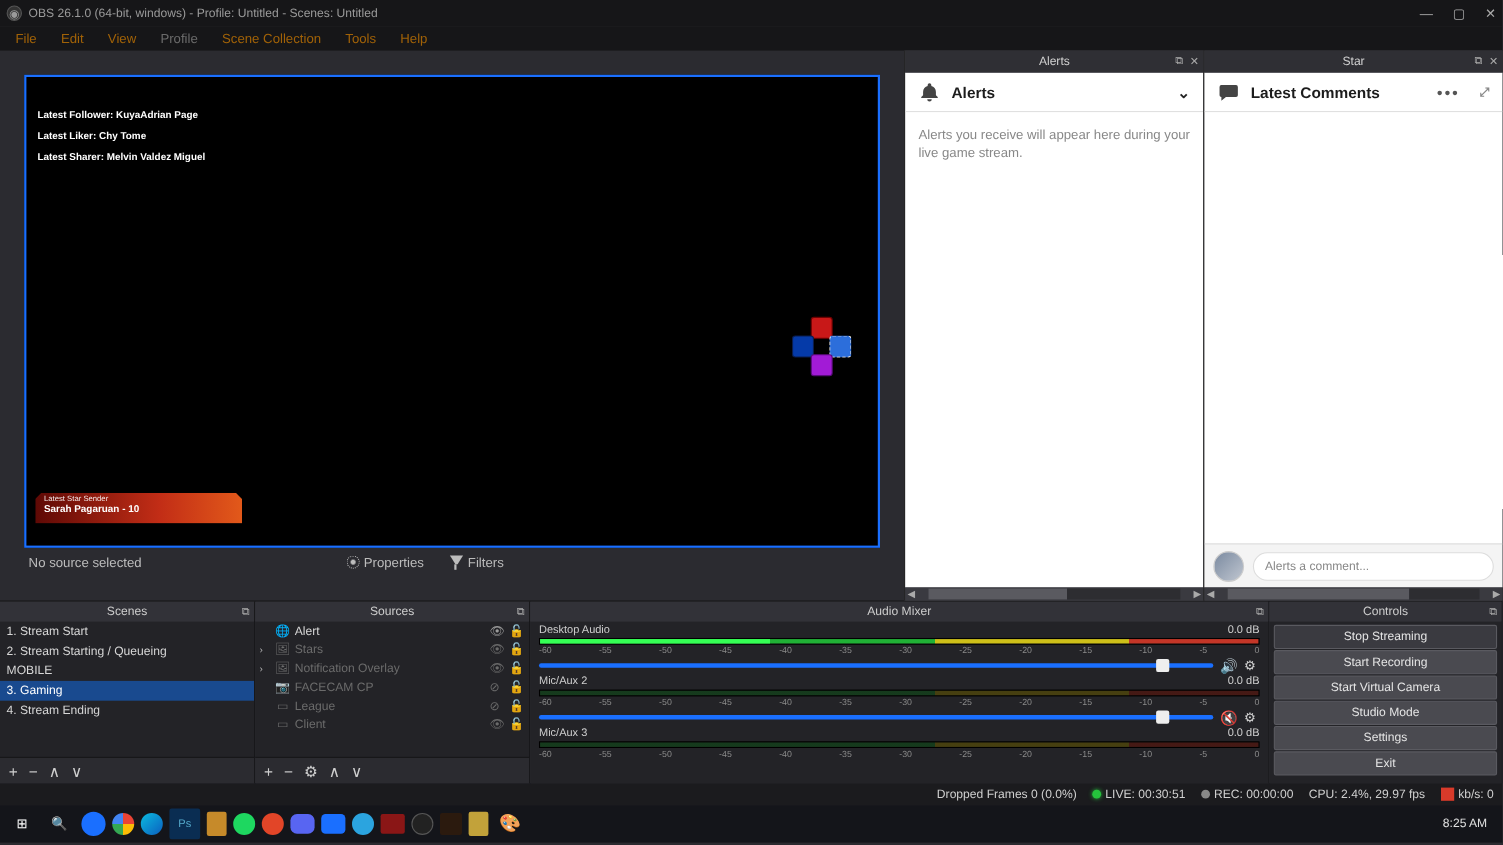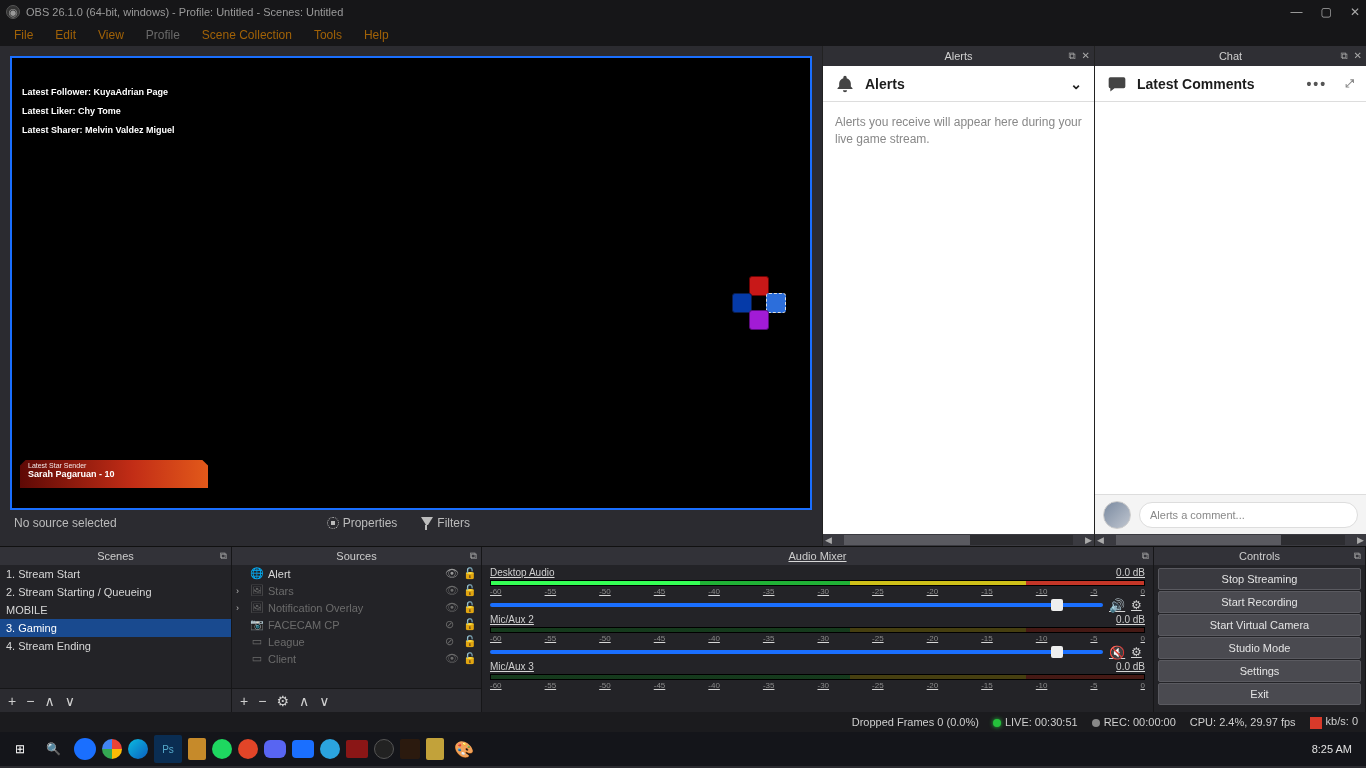--- a/index.html
+++ b/index.html
@@ -13,21 +13,21 @@
 
 
 .menubar { height: 22px; background: #161618; display: flex; align-items: center; padding: 0 4px; gap: 2px; font-size: 12px; }
 .menubar .item { padding: 2px 10px; color: #a16207; }
 .menubar .item.disabled { color: #6a6a6a; }
 
 
 .main { display: flex; height: 500px; }
 
 
-.preview-wrap { flex: 1; padding: 10px; display: flex; flex-direction: column; }
+.preview-wrap { flex: 1; padding: 22px; display: flex; flex-direction: column; }
 .preview { flex: 1; background: #000; border: 2px solid #1a6fff; position: relative; overflow: hidden; }
 .banner { position: absolute; left: 6px; height: 16px; line-height: 16px; font-size: 9px; font-weight: bold; color: #fff; padding: 0 6px 0 4px; }
 .banner::before { content: ""; position: absolute; inset: 0; background: linear-gradient(90deg, #760c0c, #b81515); clip-path: polygon(0 0, 96% 0, 100% 50%, 96% 100%, 0 100%); z-index: -1; }
 .banner span { position: relative; }
 .star-banner { position: absolute; left: 8px; bottom: 20px; width: 188px; height: 28px; background: linear-gradient(90deg, #5e0905, #c22d16 60%, #e2591a); clip-path: polygon(0 20%, 3% 0, 97% 0, 100% 20%, 100% 100%, 0 100%); color: #fff; font-size: 8px; padding: 2px 8px; }
 .star-banner .l1 { font-size: 7px; opacity: .9; }
 .star-banner .l2 { font-size: 9px; font-weight: bold; }
 
 .badge-cluster { position: absolute; right: 24px; top: 218px; width: 54px; height: 54px; }
 .badge-cluster .b { position: absolute; width: 20px; height: 20px; border-radius: 3px; }
@@ -76,21 +76,21 @@
 .scene-item.sel { background: #194a8f; color: #fff; }
 
 .sources { width: 250px; }
 .src-item { height: 17px; display: flex; align-items: center; padding: 0 4px; gap: 4px; font-size: 11px; }
 .src-item .ico { width: 14px; text-align: center; color: #c8c8c8; }
 .src-item .exp { width: 10px; color: #bbb; font-size: 9px; }
 .src-item .name { flex: 1; color: #d7d7d7; }
 .src-item .eye, .src-item .lock { width: 14px; color: #9a9a9a; font-size: 11px; }
 .src-item.dim .eye, .src-item.dim .lock, .src-item.dim .name, .src-item.dim .ico { color: #6b6b6b; }
 
-.mixer { flex: 1; text-decoration: underline; }
+.mixer { flex: 1; }
 .mix-ch { padding: 2px 8px 0 8px; }
 .mix-top { display: flex; font-size: 10px; color: #cfcfcf; }
 .mix-top .db { margin-left: auto; }
 .meter { height: 6px; background: #111; margin-top: 2px; position: relative; border: 1px solid #000; }
 .meter .g { position: absolute; inset: 0; background: linear-gradient(90deg, #22c33a 0%, #22c33a 55%, #e3d31a 55%, #e3d31a 82%, #d83a2a 82%, #d83a2a 100%); opacity: .9; }
 .meter.low .g { background: linear-gradient(90deg, #163f1e 0%, #163f1e 55%, #4c4410 55%, #4c4410 82%, #4b1a15 82%, #4b1a15 100%); }
 .meter .fill { position: absolute; top: 0; bottom: 0; left: 0; background: linear-gradient(90deg, #35ff55 0%, #35ff55 100%); }
 .ticks { display: flex; justify-content: space-between; font-size: 8px; color: #8a8a8a; margin-top: 1px; }
 .slider-row { display: flex; align-items: center; gap: 6px; margin-top: 2px; }
 .slider { flex: 1; height: 4px; background: #1a6fff; border-radius: 2px; position: relative; }
@@ -195,21 +195,21 @@
         <span style="color:#aaa;font-size:9px;padding:0 2px">◀</span>
         <div class="track">
           <div class="thumb"></div>
         </div>
         <span style="color:#aaa;font-size:9px;padding:0 2px">▶</span>
       </div>
   </div>
 
   <div class="dock">
     <div class="dock-title">
-      <span>Chat</span>
+      <span>Star</span>
       <span class="icons">
           <span>⧉</span>
           <span>✕</span>
         </span>
     </div>
     <div class="dock-body">
       <div class="panel-head">
         <svg class="chat-icon" viewBox="0 0 24 24">
             <path d="M4 4h16a2 2 0 012 2v9a2 2 0 01-2 2H9l-5 4v-4H4a2 2 0 01-2-2V6a2 2 0 012-2z"></path>
           </svg>

